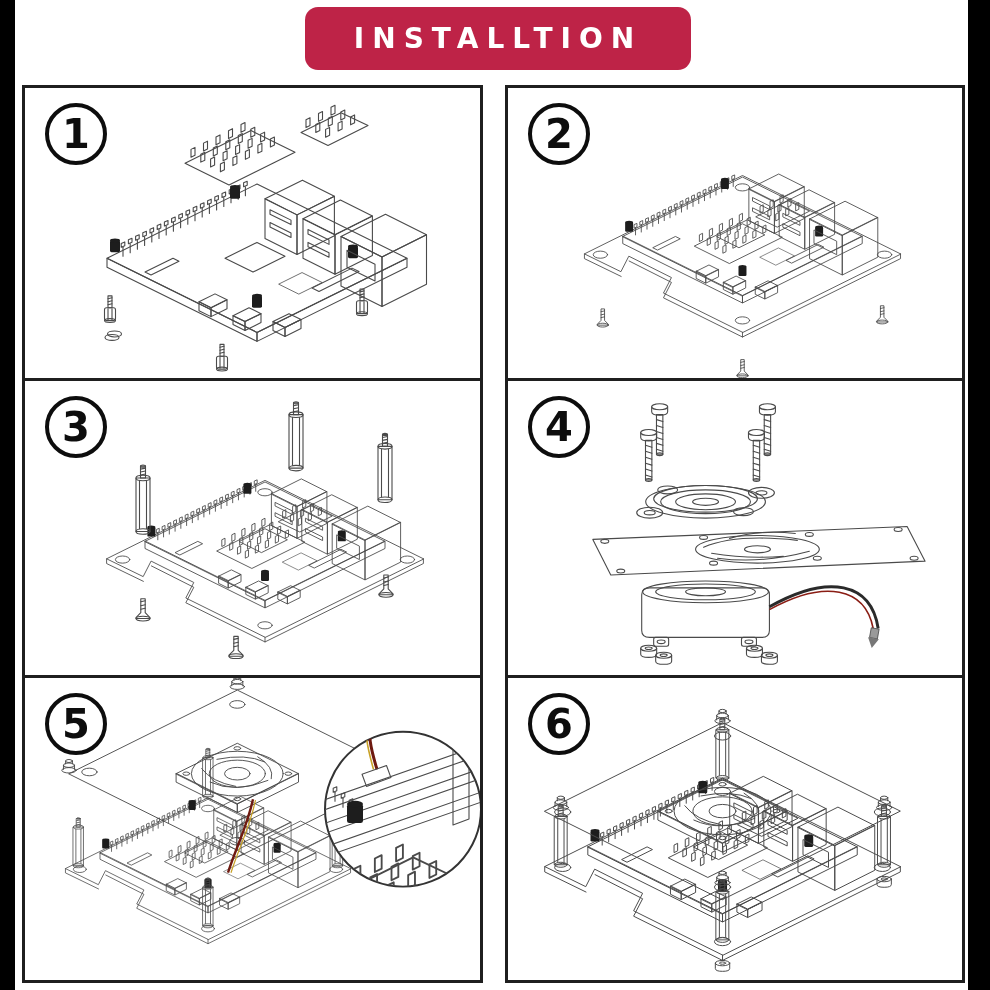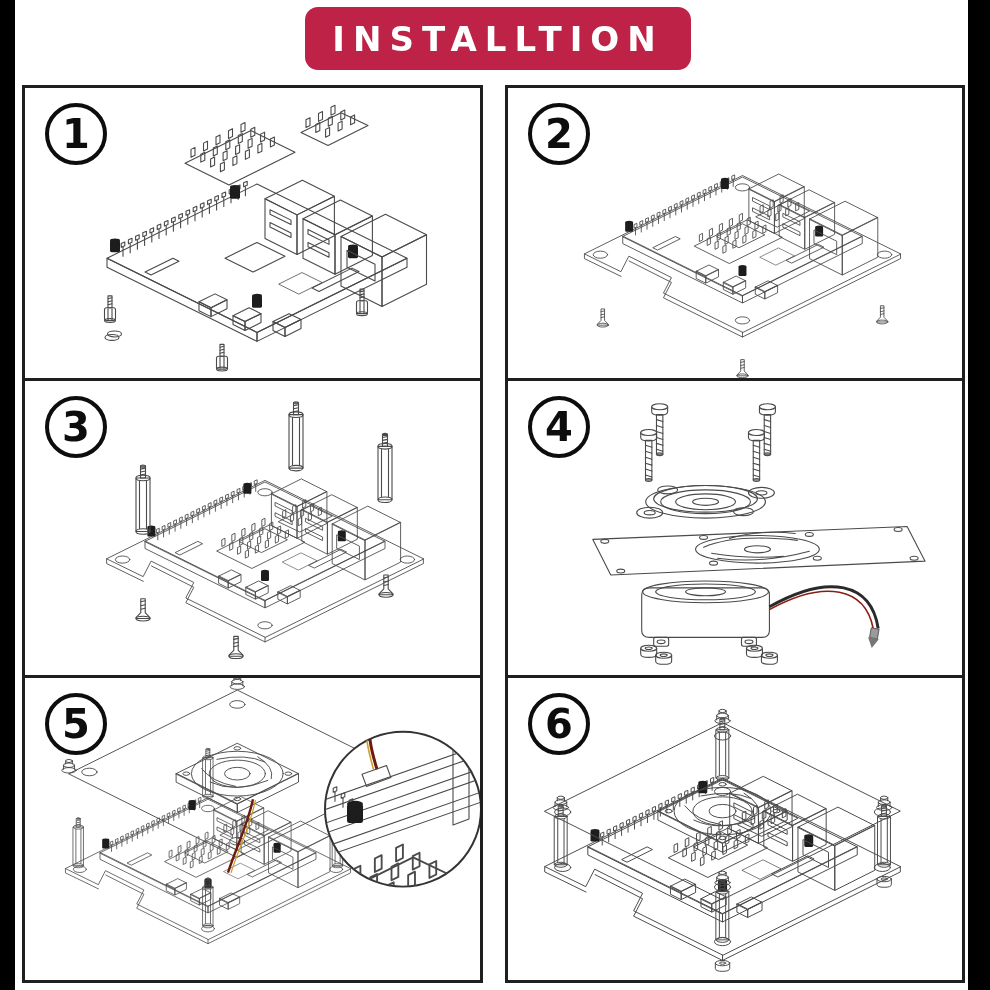--- a/index.html
+++ b/index.html
@@ -3,21 +3,21 @@
 <meta charset="utf-8">
 <style>
   html,body{margin:0;padding:0;background:#fff;}
   .page{position:relative;width:990px;height:990px;background:#fff;overflow:hidden;
         font-family:"DejaVu Sans","Liberation Sans",sans-serif;}
   .sidebar{position:absolute;top:0;height:990px;background:#000;}
   .sidebar.left{left:0;width:15px;}
   .sidebar.right{left:968px;width:22px;}
   .banner{position:absolute;left:305px;top:7px;width:386px;height:63px;border-radius:13px;
           background:#BE2347;display:flex;align-items:center;justify-content:center;}
-  .banner span{color:#fff;font-size:34px;font-weight:800;letter-spacing:8px;line-height:1;}
+  .banner span{color:#fff;font-size:28px;font-weight:800;letter-spacing:8px;line-height:1;}
   .panel{position:absolute;background:#fff;border:3px solid #1f1f1f;box-sizing:border-box;}
   .badge{position:absolute;top:15px;left:20px;width:54px;height:54px;border:4px solid #0d0d0d;
          border-radius:50%;display:flex;align-items:center;justify-content:center;z-index:3;background:#fff;}
   .badge span{font-size:40px;font-weight:800;color:#0d0d0d;line-height:1;}
   .art{position:absolute;left:0;top:0;width:100%;height:100%;display:block;}
   svg .ln{stroke:#4a4a4a;stroke-width:1.1;fill:none;stroke-linejoin:round;stroke-linecap:round;}
 </style>
 </head>
 <body>
 

